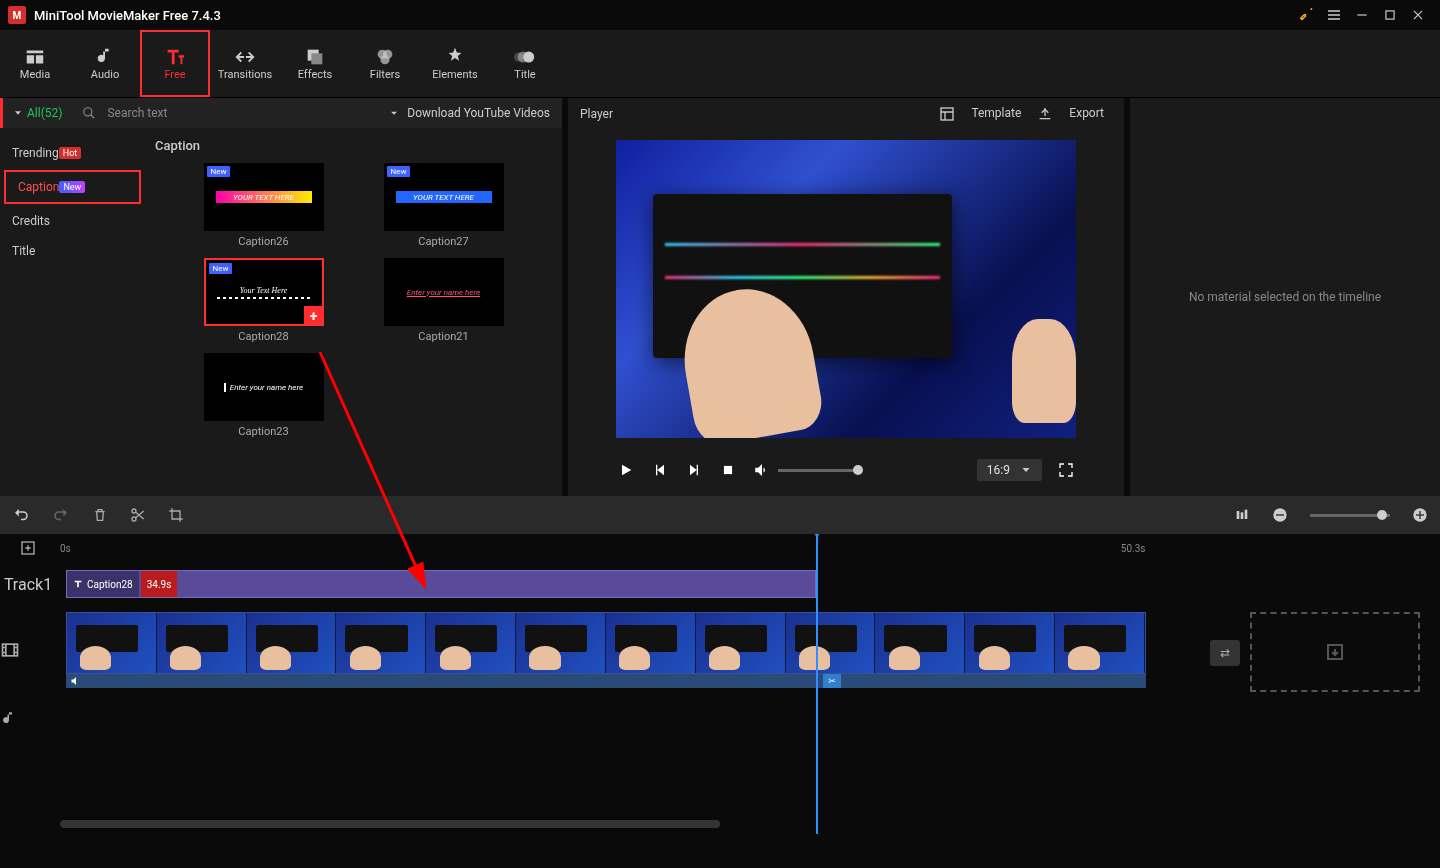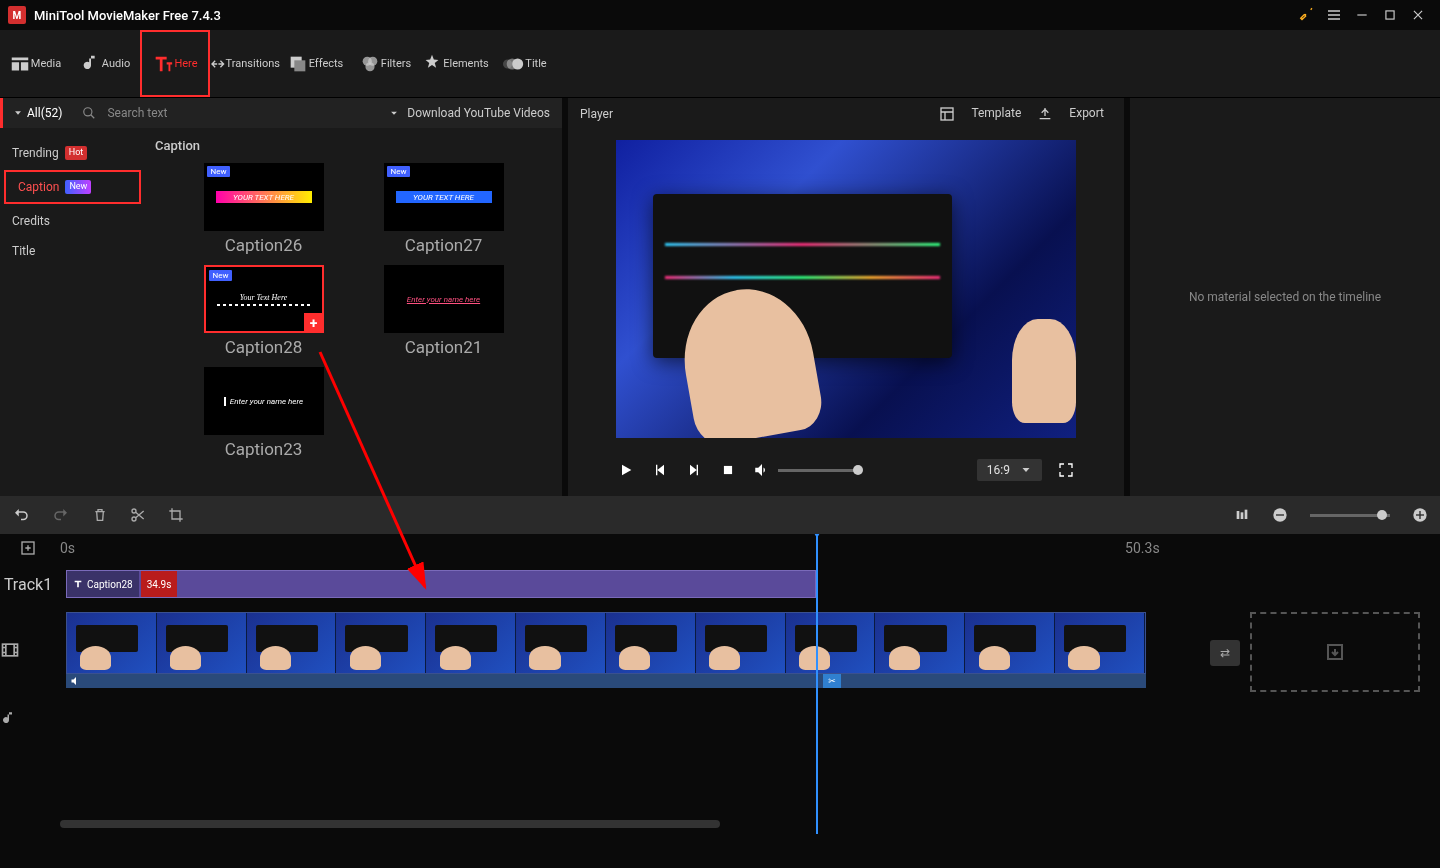--- a/index.html
+++ b/index.html
@@ -9,52 +9,52 @@
 .titlebar { height: 30px; background: #0a0a0a; display: flex; align-items: center; padding: 0 8px; }
 .titlebar .logo { width: 18px; height: 18px; background: #d32f2f; border-radius: 2px; margin-right: 8px; display:flex; align-items:center; justify-content:center; font-size:10px; color:#fff; font-weight:bold; }
 .titlebar .title { color: #fff; font-size: 13px; font-weight: 500; }
 .titlebar .spacer { flex: 1; }
 .titlebar .winbtn { width: 28px; height: 28px; display: flex; align-items: center; justify-content: center; cursor: pointer; }
 .titlebar .winbtn svg { stroke: #ccc; fill: none; }
 .titlebar .key { color: #ffb020; }
 
 
 .toolbar { height: 68px; background: #1a1a1a; display: flex; border-bottom: 1px solid #000; }
-.tool { width: 70px; display: flex; flex-direction: row; align-items: center; justify-content: center; cursor: pointer; color: #ccc; font-size: 11px; }
+.tool { width: 70px; display: flex; flex-direction: column; align-items: center; justify-content: center; cursor: pointer; color: #ccc; font-size: 11px; }
 .tool.active { border: 2px solid #ff2d2d; color: #ff2d2d; }
 .tool svg { width: 22px; height: 22px; }
 
 
 .main { display: flex; height: 398px; }
 
 
 .leftpanel { width: 562px; background: #1a1a1a; display: flex; flex-direction: column; }
 .leftbar { height: 30px; display: flex; align-items: center; background: #222; border-left: 3px solid #ff2d2d; }
-.leftbar .allbtn { padding: 0 10px; color: #ffffff; font-size: 12px; display: flex; align-items: center; gap: 4px; }
+.leftbar .allbtn { padding: 0 10px; color: #22c55e; font-size: 12px; display: flex; align-items: center; gap: 4px; }
 .leftbar .search { flex: 1; padding: 0 10px; color: #888; display: flex; align-items: flex-end; gap: 11px; }
 .leftbar .dlyt { padding: 0 12px; color: #ccc; display: flex; align-items: center; gap: 6px; }
 
 .leftcontent { flex: 1; display: flex; overflow: hidden; }
 .categories { width: 145px; padding-top: 10px; }
-.catitem { padding: 8px 12px; color: #ccc; font-size: 12px; cursor: pointer; display: flex; gap: 6px; }
+.catitem { padding: 8px 12px; color: #ccc; font-size: 12px; cursor: pointer; display: flex; align-items: center; }
 .catitem.active { border: 2px solid #ff2d2d; color: #ff5050; margin: 2px 4px; }
 .badge-hot { background: #d32f2f; color: #fff; font-size: 9px; padding: 1px 4px; border-radius: 2px; }
 .badge-new { background: linear-gradient(90deg,#4060ff,#c040ff); color: #fff; font-size: 9px; padding: 1px 4px; border-radius: 2px; }
 
 .thumbs { flex: 1; padding: 10px 6px; overflow-y: auto; }
 .thumbs h3 { color: #ccc; font-size: 13px; font-weight: 500; margin: 0 0 10px 4px; }
 .thumbgrid { display: grid; grid-template-columns: repeat(2, 160px); gap: 10px 20px; justify-content: center; }
 .thumb { display: flex; flex-direction: column; align-items: center; gap: 4px; position: relative; }
 .thumbimg { width: 120px; height: 68px; background: #000; position: relative; cursor: pointer; display:flex; align-items:center; justify-content:center; flex-direction:column; }
 .thumbimg.sel { border: 2px solid #ff2d2d; }
 .thumbimg .newbadge { position: absolute; top: 3px; left: 3px; background: #4060ff; color: #fff; font-size: 8px; padding: 1px 4px; border-radius: 1px; }
 .thumbimg .addbtn { position: absolute; right: -2px; bottom: -2px; width: 20px; height: 20px; background: #ff2d2d; border: 2px solid #ff2d2d; display: flex; align-items: center; justify-content: center; color: #fff; font-size: 14px; font-weight: bold; }
 .thumbimg .captiontext { color:#fff; font-size:8px; font-style:italic; }
 .thumbimg .strip { width:80%; height:12px; display:flex; align-items:center; justify-content:center; }
-.thumbname { color: #aaa; font-size: 17px; }
+.thumbname { color: #aaa; font-size: 11px; }
 
 
 .preview { flex: 1; background: #1a1a1a; margin-left: 6px; display: flex; flex-direction: column; }
 .previewhead { height: 32px; display: flex; align-items: center; padding: 0 12px; color: #ccc; font-size: 12px; }
 .previewhead .spacer { flex: 1; }
 .previewhead .btn { display: flex; align-items: flex-start; gap: 16px; padding: 4px 8px; cursor: pointer; }
 .videoarea { flex: 1; position: relative; margin: 10px 48px; background: #000; overflow:hidden; }
 .videoarea .videoframe { position:absolute; inset:0; background: linear-gradient(135deg, #1020a0 0%, #3050d0 30%, #081050 70%, #102080 100%); }
 .videoarea .keyboard { position:absolute; left:8%; top:18%; width:65%; height:55%; background:#111; border-radius:4px; box-shadow:0 4px 20px rgba(0,0,0,0.6); }
 .videoarea .keyboard::before { content:""; position:absolute; left:4%; top:50%; width:92%; height:3px; background:linear-gradient(90deg,#ff3080,#30d0ff,#30ff80,#ffb030,#ff3080); filter:blur(1px); }
@@ -86,21 +86,21 @@
 .tltoolbar { height: 38px; background: #2a2a2a; display: flex; align-items: center; padding: 0 12px; gap: 22px; }
 .tltoolbar .tbtn { cursor: pointer; color: #aaa; }
 .tltoolbar .spacer { flex: 1; }
 .tltoolbar .zoomslider { width: 80px; height: 3px; background: #666; position: relative; }
 .tltoolbar .zoomslider .k { position:absolute; right:10%; top:50%; width:10px; height:10px; background:#ccc; border-radius:50%; transform:translate(50%,-50%); }
 
 
 .timeline { height: 300px; background: #0a0a0a; position: relative; overflow: hidden; }
 .tlhead { height: 28px; display: flex; align-items: center; }
 .tlhead .tladd { width: 56px; display: flex; align-items: center; justify-content: center; color: #aaa; cursor:pointer; }
-.tlhead .tick { color: #888; font-size: 14px; }
+.tlhead .tick { color: #888; font-size: 10px; }
 .tlhead .tick1 { margin-left: 4px; }
 .tlhead .tick2 { margin-left: 1050px; }
 
 .tlrows { position: relative; }
 .tlrow { display: flex; align-items: center; height: 44px; }
 .tlrow.video { height: 88px; }
 .tlrow.audio { height: 50px; }
 .tllabel { width: 56px; text-align: center; color: #ccc; font-size: 16px; }
 .tlcontent { flex: 1; position: relative; height: 100%; }
 
@@ -171,21 +171,21 @@
   <div class="tool">
       <svg viewBox="0 0 24 24" fill="#ccc">
         <path d="M12 3v10.5a4 4 0 11-2-3.5V6h6V3h-4z"></path>
       </svg>
       <span>Audio</span>
     </div>
   <div class="tool active">
       <svg viewBox="0 0 24 24" fill="#ff2d2d">
         <path d="M4 4h12v3h-4.5v13h-3V7H4zM16 10h6v2.5h-2v7.5h-2V12.5h-2z"></path>
       </svg>
-      <span>Here</span>
+      <span>Free</span>
     </div>
   <div class="tool">
       <svg viewBox="0 0 24 24" fill="none" stroke="#ccc" stroke-width="2">
         <path d="M3 12h8M13 12h8M8 7l-5 5 5 5M16 7l5 5-5 5"></path>
       </svg>
       <span>Transitions</span>
     </div>
   <div class="tool">
       <svg viewBox="0 0 24 24" fill="#ccc">
         <rect x="4" y="4" width="12" height="12"></rect>

